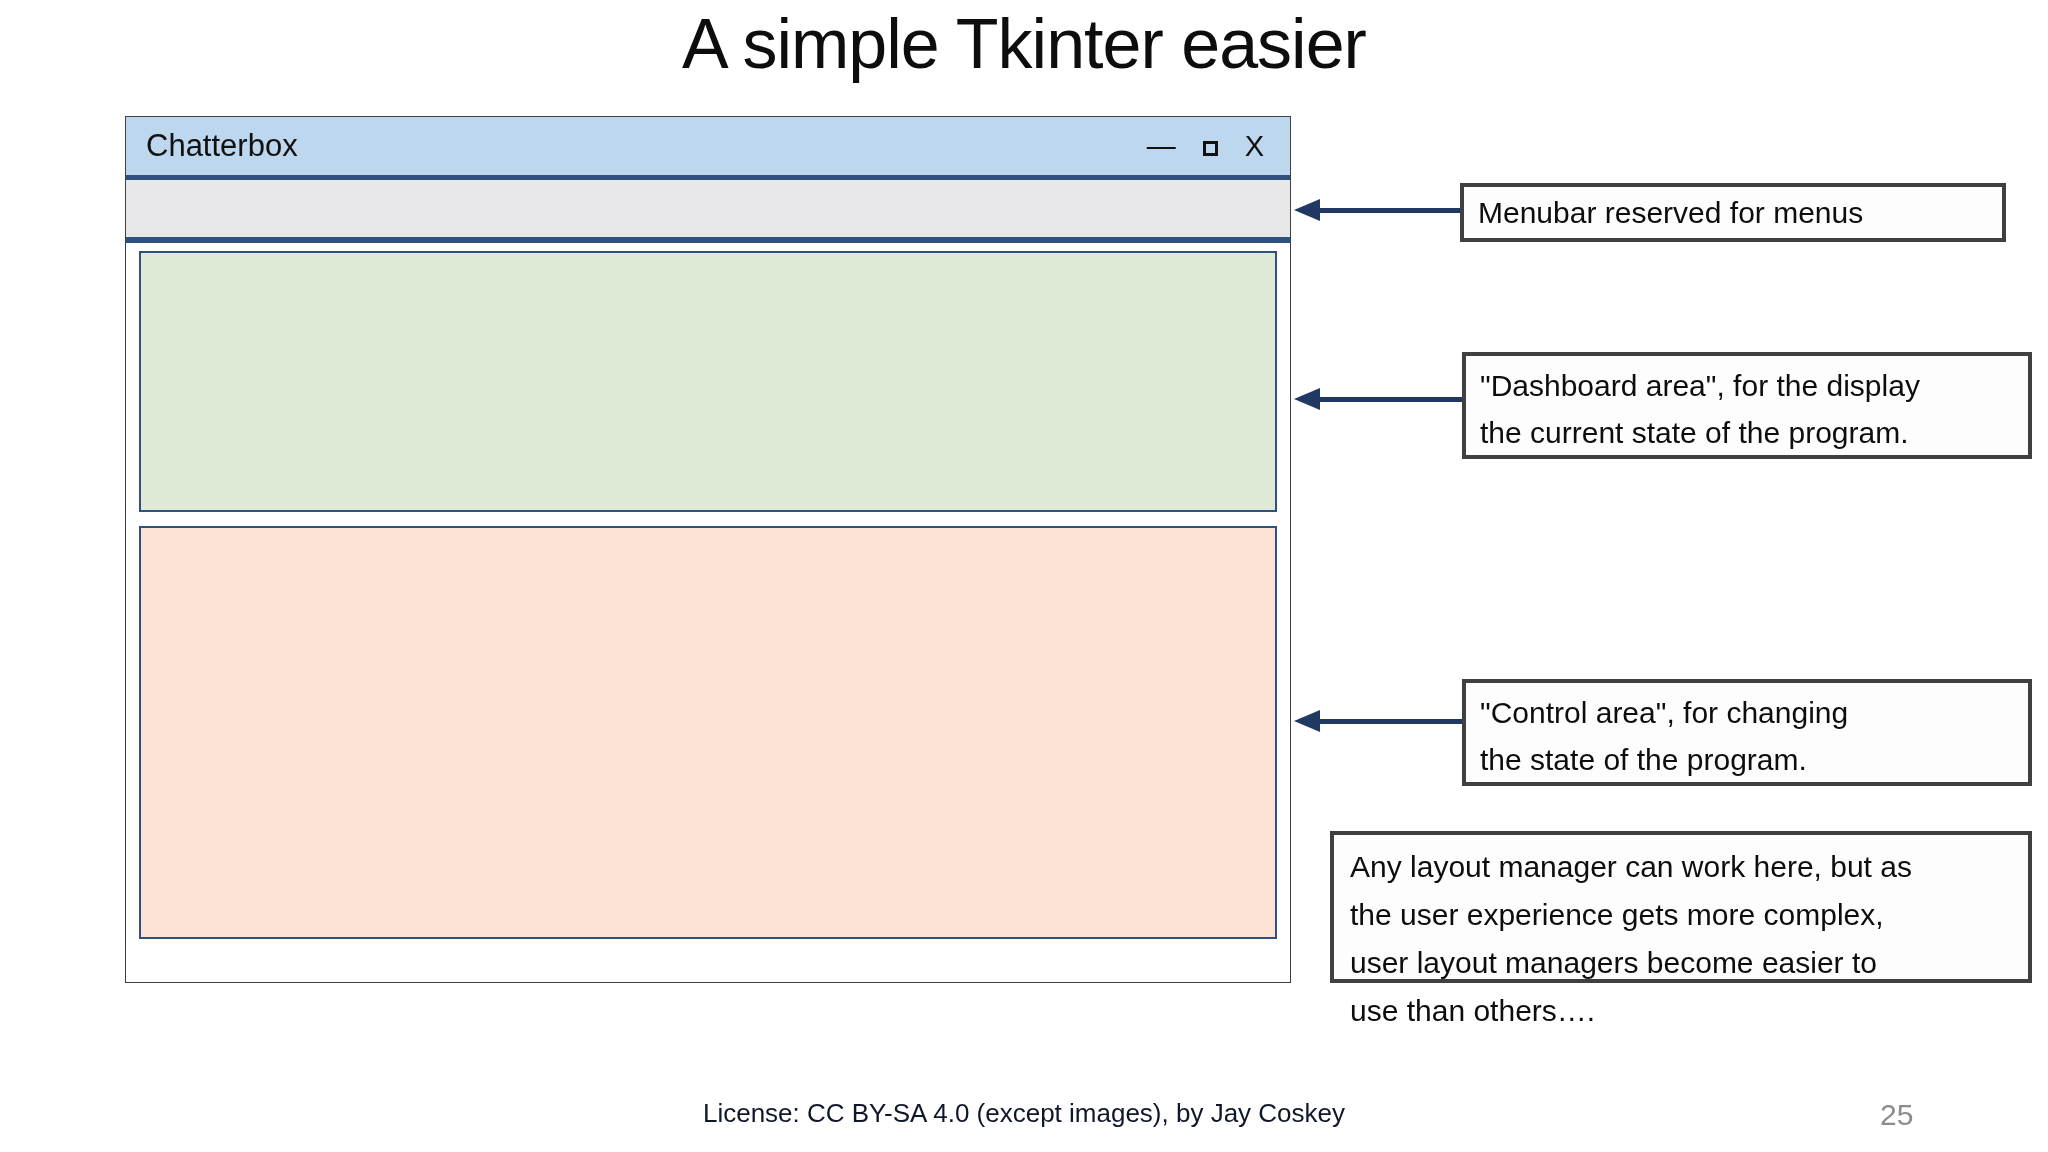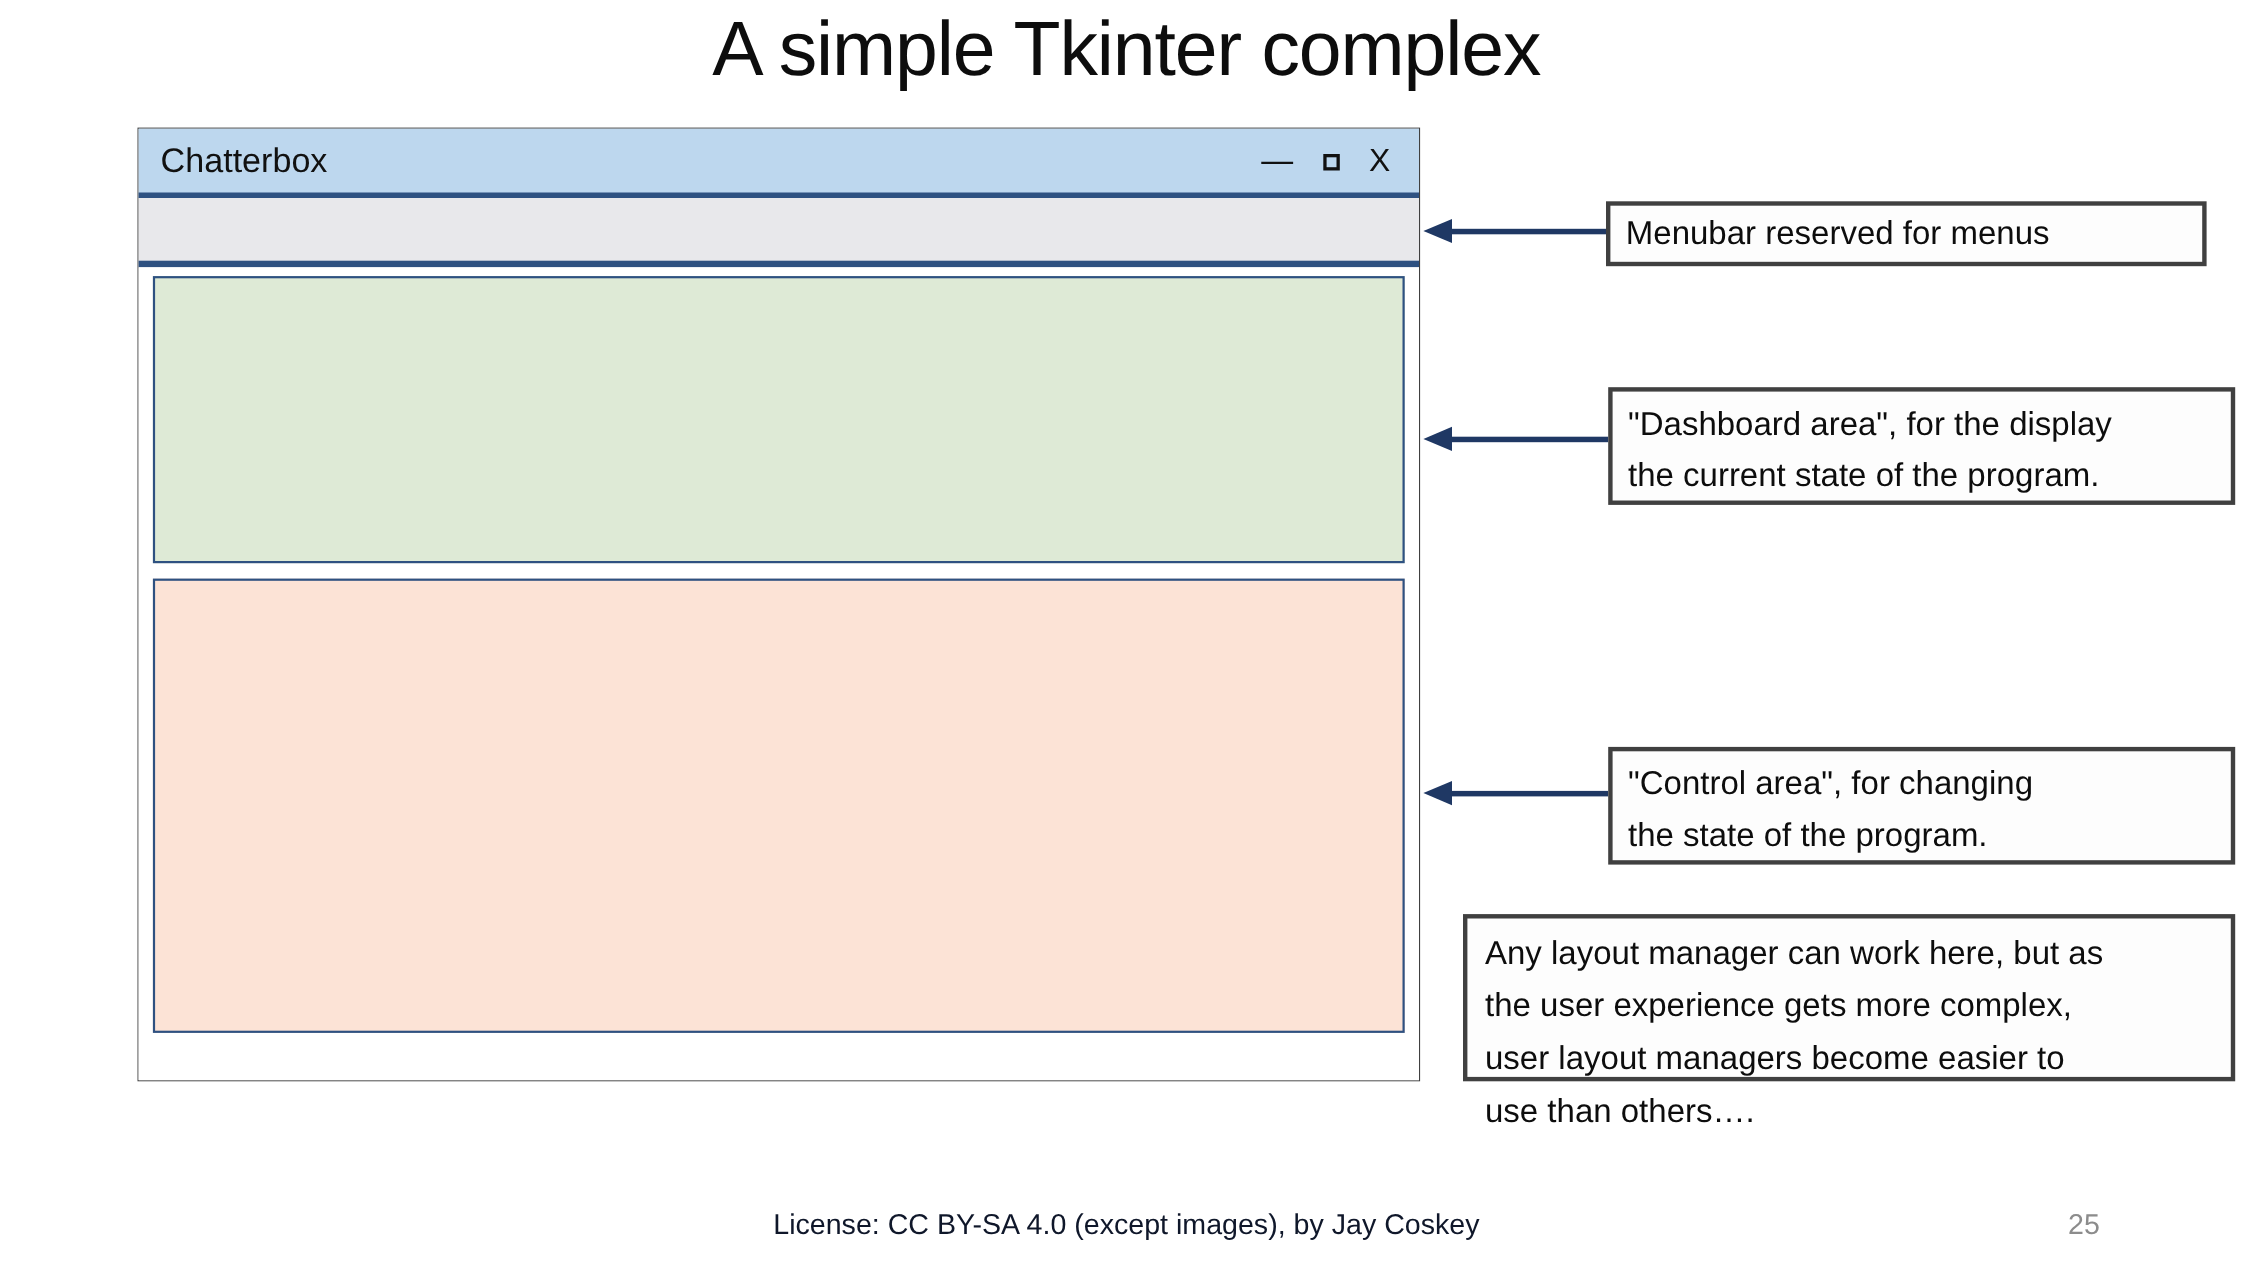--- a/index.html
+++ b/index.html
@@ -98,29 +98,29 @@
   .arrow-control{left:1320px;top:719px;width:142px;}
 
   
   .footer-license{
     position:absolute;left:0;top:1098px;width:100%;
     text-align:center;
     font-size:26px;color:#0f172a;
   }
   .footer-page{
     position:absolute;left:1880px;top:1098px;width:60px;
-    font-size:26px;color:#8c8c8c;text-align:left;
+    font-size:30px;color:#8c8c8c;text-align:left;
   }
 </style>
 </head>
 <body>
 
 <div class="slide">
 
-  <div class="slide-title">A simple Tkinter complex</div>
+  <div class="slide-title">A simple Tkinter easier</div>
 
   <div class="tk-window">
     <div class="titlebar">
       <span class="win-title">Chatterbox</span>
       <span class="controls">
         <span class="ctrl">—</span>
         <span class="ctrl"><span class="maxbox"></span></span>
         <span class="ctrl">X</span>
       </span>
     </div>

